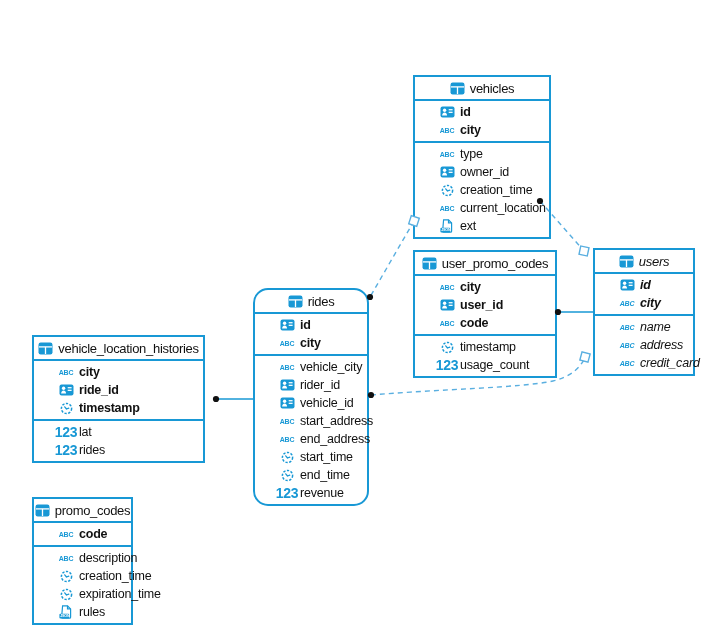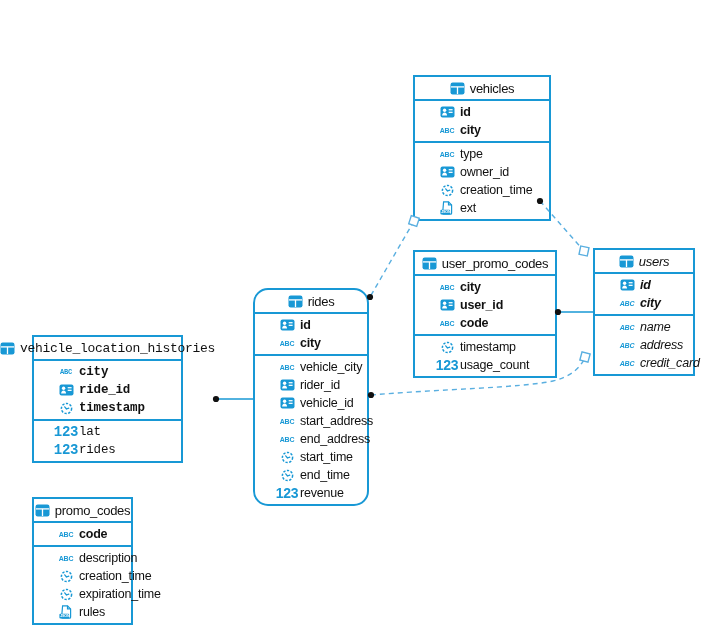--- a/index.html
+++ b/index.html
@@ -79,20 +79,26 @@
           <span class="ficon">
             <svg width="13" height="13" viewBox="0 0 13 13">
               <circle cx="6.5" cy="6.5" r="5.1" fill="none" stroke="#1898d5" stroke-width="1.5" stroke-dasharray="2.3 1.5"></circle>
               <path d="M6.5 7 L4.7 4.8 M6.5 7 L8.8 6.1" fill="none" stroke="#1898d5" stroke-width="1.2" stroke-linecap="round"></path>
             </svg>
           </span>
           <span>creation_time</span>
         </div>
         <div class="row">
           <span class="ficon">
+            <span class="glyph">ABC</span>
+          </span>
+          <span>current_location</span>
+        </div>
+        <div class="row">
+          <span class="ficon">
             <svg width="14" height="14" viewBox="0 0 14 14">
               <path d="M3.6 0.8 h4.9 l3.1 3.1 v8.3 a1 1 0 0 1 -1 1 h-7 a1 1 0 0 1 -1 -1 z" fill="#fff" stroke="#1898d5" stroke-width="1.2"></path>
               <path d="M8.5 0.8 v3.1 h3.1" fill="none" stroke="#1898d5" stroke-width="1.2"></path>
               <rect x="0.4" y="8.7" width="9.8" height="4.7" rx="1" fill="#1898d5"></rect>
               <text x="1.2" y="12.4" font-size="3.7" font-weight="bold" fill="#fff" font-family="Liberation Sans, sans-serif">JSON</text>
             </svg>
           </span>
           <span>ext</span>
         </div>
       </div>
@@ -297,21 +303,21 @@
           <span>end_time</span>
         </div>
         <div class="row">
           <span class="ficon">
             <span class="glyph num">123</span>
           </span>
           <span>revenue</span>
         </div>
       </div>
     </div>
-    <div class="db-table" style="left: 32px; top: 335px; width: 151px; font-family: Liberation Mono, monospace;">
+    <div class="db-table" style="left: 32px; top: 335px; width: 173px;">
       <div class="tbl-header">
         <span class="ticon">
           <svg width="15" height="13" viewBox="0 0 15 13">
             <rect x="0.5" y="0.5" width="14" height="12" rx="2.2" fill="#1898d5"></rect>
             <line x1="1" y1="4.9" x2="14" y2="4.9" stroke="#fff" stroke-width="1.3"></line>
             <line x1="7.5" y1="4.9" x2="7.5" y2="12" stroke="#fff" stroke-width="1.3"></line>
           </svg>
         </span>
         <span>vehicle_location_histories</span>
       </div>

